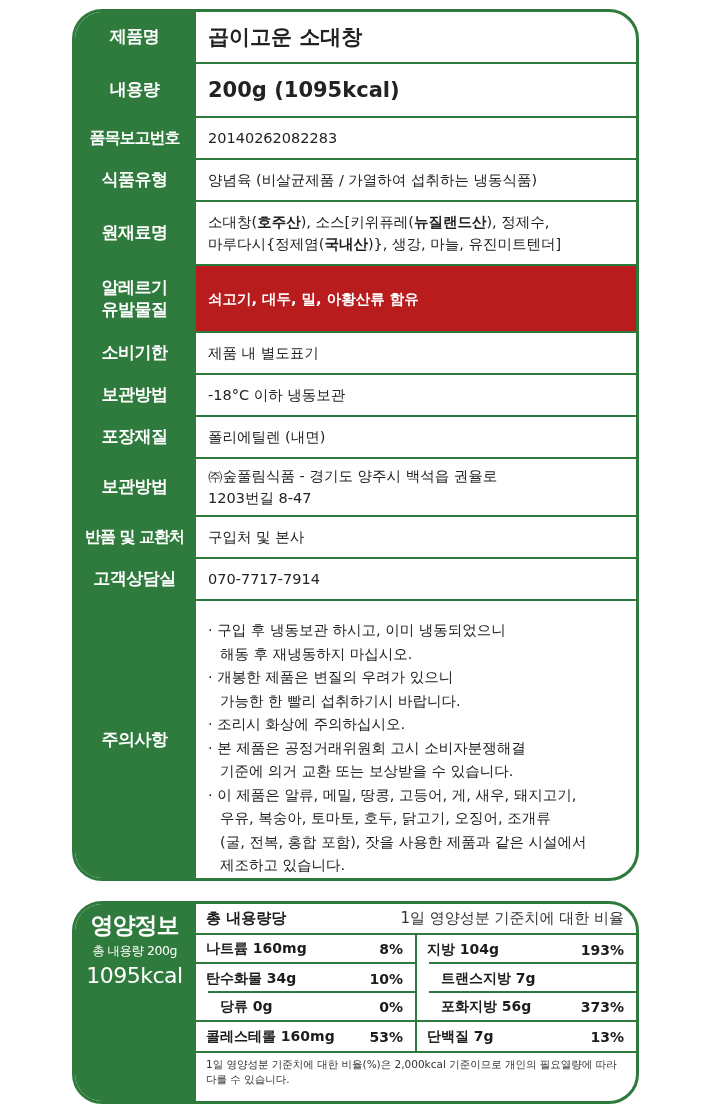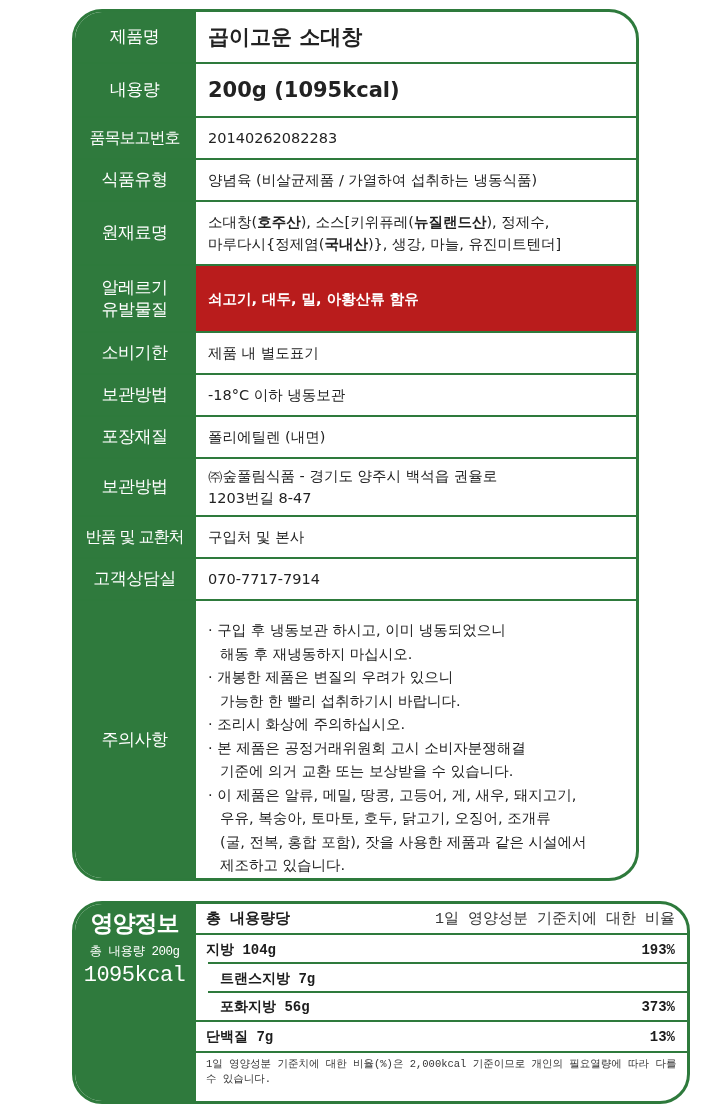--- a/index.html
+++ b/index.html
@@ -8,42 +8,42 @@
 
   .info-box {
     position: absolute; left: 72px; top: 9px; width: 567px; height: 872px;
     border: 3px solid #2e7a3c; border-radius: 30px 30px 30px 30px;
     overflow: hidden; background: #ffffff;
   }
   .info-row { display: flex; border-bottom: 2px solid #2e7a3c; }
   .info-row:last-child { border-bottom: none; }
   .info-label {
     width: 121px; flex: none; background: #2f7a3d; color: #ffffff;
-    font-weight: normal; display: flex; align-items: center; justify-content: center;
+    font-weight: bold; display: flex; align-items: center; justify-content: center;
     font-size: 17px; line-height: 1.25; letter-spacing: -0.5px;
     border-right: 2px solid #2e7a3c;
   }
   .info-label.small { font-size: 16px; letter-spacing: -1px; }
   .info-value {
     flex: 1; padding: 0 12px; display: flex; flex-direction: column; justify-content: center;
     font-size: 14.5px; line-height: 22px; color: #222;
   }
   .info-value.dark { background: #b91c1c; color: #ffffff; font-weight: bold; }
   .info-value.title { font-size: 21px; font-weight: bold; }
   .info-value.amount { font-size: 21px; font-weight: bold; }
   .b { font-weight: bold; }
 
   .cautions { padding: 18px 12px; justify-content: flex-start; }
   .caution-item { font-size: 14.5px; line-height: 23.5px; padding-left: 12px; text-indent: -12px; }
   .caution-item span { display: block; }
 
   .nutri-box {
-    position: absolute; left: 72px; top: 901px; width: 618px; height: 203px;
+    position: absolute; left: 72px; top: 901px; width: 567px; height: 203px;
     border: 3px solid #2e7a3c; border-radius: 30px 30px 30px 30px; overflow: hidden;
-    display: flex; background: #fff; font-family: Liberation Mono, monospace;
+    display: flex; background: #fff;
   }
   .nutri-side {
     width: 121px; flex: none; background: #2f7a3d; color: #fff;
     display: flex; flex-direction: column; align-items: center; padding-top: 6px;
     border-right: 2px solid #2e7a3c;
   }
   .nutri-title { font-size: 23px; font-weight: bold; letter-spacing: -1px; line-height: 30px; }
   .nutri-sub { font-size: 12.5px; margin-top: 3px; letter-spacing: -0.5px; }
   .nutri-kcal { font-size: 22px; margin-top: 3px; letter-spacing: -0.5px; }
 
@@ -168,20 +168,38 @@
     <div class="nutri-title">영양정보</div>
     <div class="nutri-sub">총 내용량 200g</div>
     <div class="nutri-kcal">1095kcal</div>
   </div>
   <div class="nutri-main">
     <div class="nutri-head">
       <span class="h-left">총 내용량당</span>
       <span class="h-right">1일 영양성분 기준치에 대한 비율</span>
     </div>
     <div class="nutri-grid">
+      <div class="nutri-col left">
+        <div class="nutri-row sep">
+          <span class="n-name">나트륨 160mg</span>
+          <span>8%</span>
+        </div>
+        <div class="nutri-row sub-sep">
+          <span class="n-name">탄수화물 34g</span>
+          <span>10%</span>
+        </div>
+        <div class="nutri-row sep indent">
+          <span class="n-name">당류 0g</span>
+          <span>0%</span>
+        </div>
+        <div class="nutri-row">
+          <span class="n-name">콜레스테롤 160mg</span>
+          <span>53%</span>
+        </div>
+      </div>
       <div class="nutri-col">
         <div class="nutri-row sub-sep">
           <span class="n-name">지방 104g</span>
           <span>193%</span>
         </div>
         <div class="nutri-row sub-sep indent">
           <span class="n-name">트랜스지방 7g</span>
           <span></span>
         </div>
         <div class="nutri-row sep indent">

